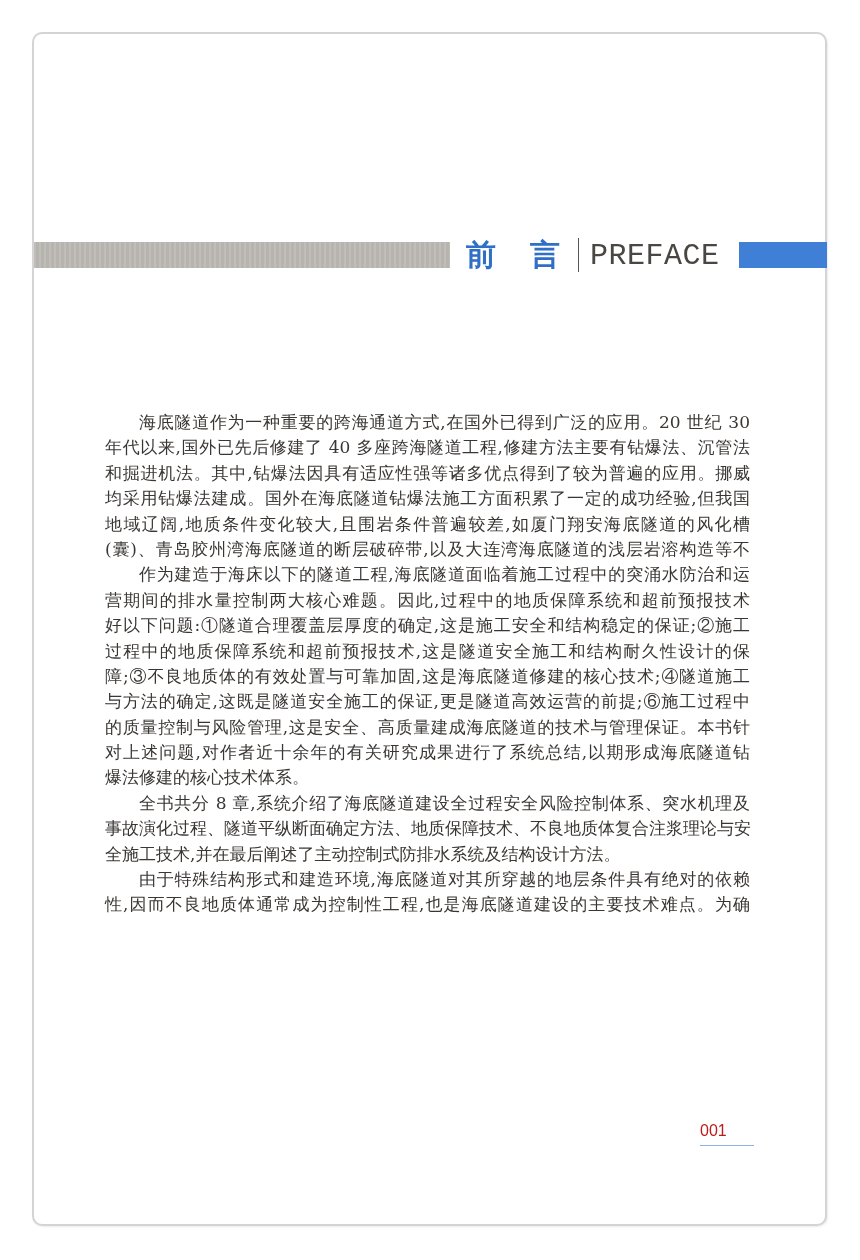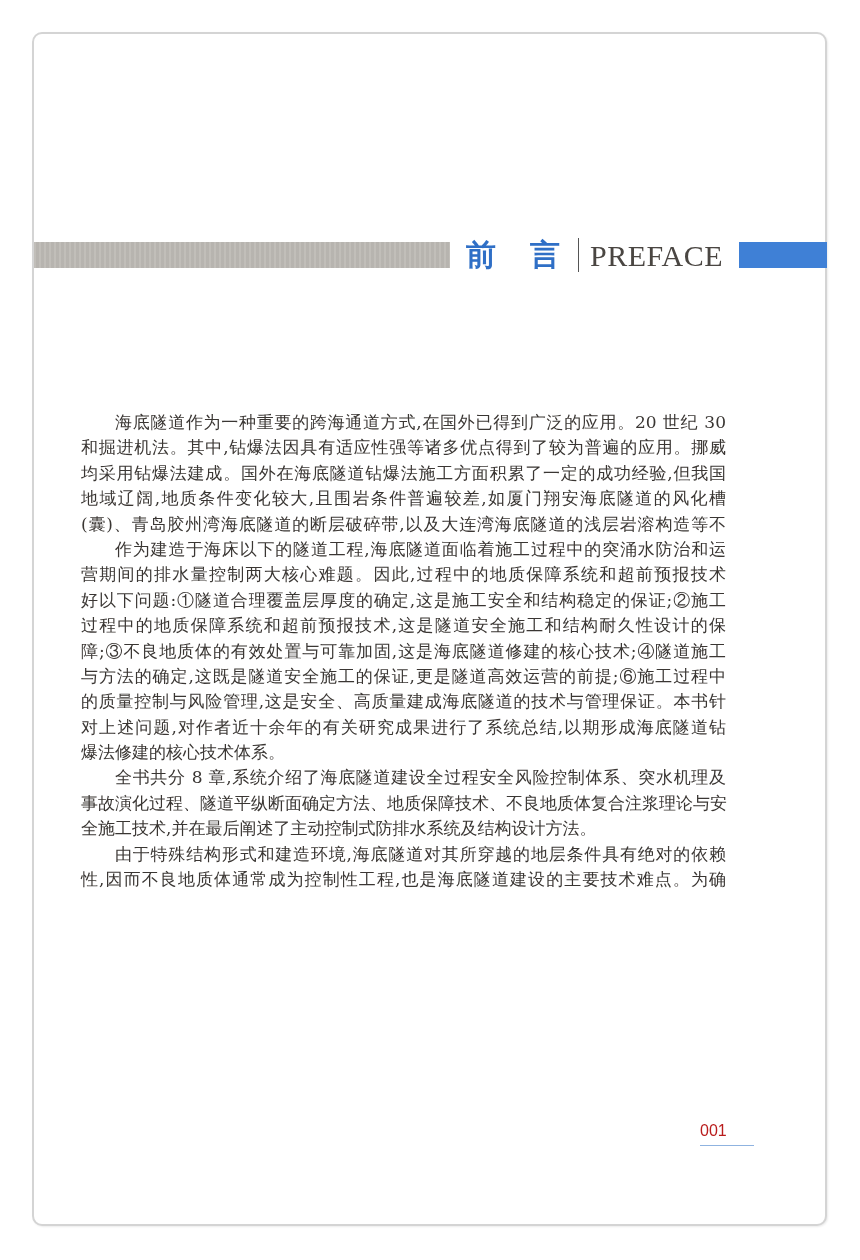--- a/index.html
+++ b/index.html
@@ -28,30 +28,30 @@
     font-family:"DejaVu Sans","Liberation Sans",sans-serif;
   }
   .title-cn.c1 { left:466px; }
   .title-cn.c2 { left:530px; }
   .title-sep {
     position:absolute; left:578px; top:238px; width:1px; height:34px; background:#555;
   }
   .title-en {
     position:absolute; left:590px; top:238px; height:36px; line-height:36px;
     font-size:30px; color:#4a4642; letter-spacing:0.5px;
-    font-family:Liberation Serif, serif;
+    font-family:Liberation Mono, monospace;
   }
   .body-text {
     position:absolute; left:81px; top:410px; width:650px;
     color:#3a3633; font-size:17px;
     font-family:"DejaVu Serif","Liberation Serif",serif;
   }
   .line {
     height:25.4px; line-height:25.4px; white-space:nowrap;
-    text-align:justify; text-align-last:justify; width:645px;
+    text-align:justify; text-align-last:justify; width:645px;margin-left:24px;
   }
   .line.last { text-align-last:left; }
   .line.indent { padding-left:34px; width:611px; }
   .page-number {
     position:absolute; left:700px; top:1122px; font-size:16px; color:#b91c1c;
     font-family:Liberation Sans, sans-serif;
   }
   .page-number-rule {
     position:absolute; left:700px; top:1145px; width:54px; height:1px; background:#8fb3e0;
   }
@@ -63,20 +63,21 @@
 
 <div class="gray-bar"></div>
 <div class="title-cn c1">前</div>
 <div class="title-cn c2">言</div>
 <div class="title-sep"></div>
 <div class="title-en">PREFACE</div>
 <div class="blue-bar"></div>
 
 <div class="body-text" id="body-text">
     <div class="line indent">海底隧道作为一种重要的跨海通道方式,在国外已得到广泛的应用。20 世纪 30</div>
+    <div class="line">年代以来,国外已先后修建了 40 多座跨海隧道工程,修建方法主要有钻爆法、沉管法</div>
     <div class="line">和掘进机法。其中,钻爆法因具有适应性强等诸多优点得到了较为普遍的应用。挪威</div>
     <div class="line">均采用钻爆法建成。国外在海底隧道钻爆法施工方面积累了一定的成功经验,但我国</div>
     <div class="line">地域辽阔,地质条件变化较大,且围岩条件普遍较差,如厦门翔安海底隧道的风化槽</div>
     <div class="line">(囊)、青岛胶州湾海底隧道的断层破碎带,以及大连湾海底隧道的浅层岩溶构造等不</div>
     <div class="line indent">作为建造于海床以下的隧道工程,海底隧道面临着施工过程中的突涌水防治和运</div>
     <div class="line">营期间的排水量控制两大核心难题。因此,过程中的地质保障系统和超前预报技术</div>
     <div class="line">好以下问题:①隧道合理覆盖层厚度的确定,这是施工安全和结构稳定的保证;②施工</div>
     <div class="line">过程中的地质保障系统和超前预报技术,这是隧道安全施工和结构耐久性设计的保</div>
     <div class="line">障;③不良地质体的有效处置与可靠加固,这是海底隧道修建的核心技术;④隧道施工</div>
     <div class="line">与方法的确定,这既是隧道安全施工的保证,更是隧道高效运营的前提;⑥施工过程中</div>

